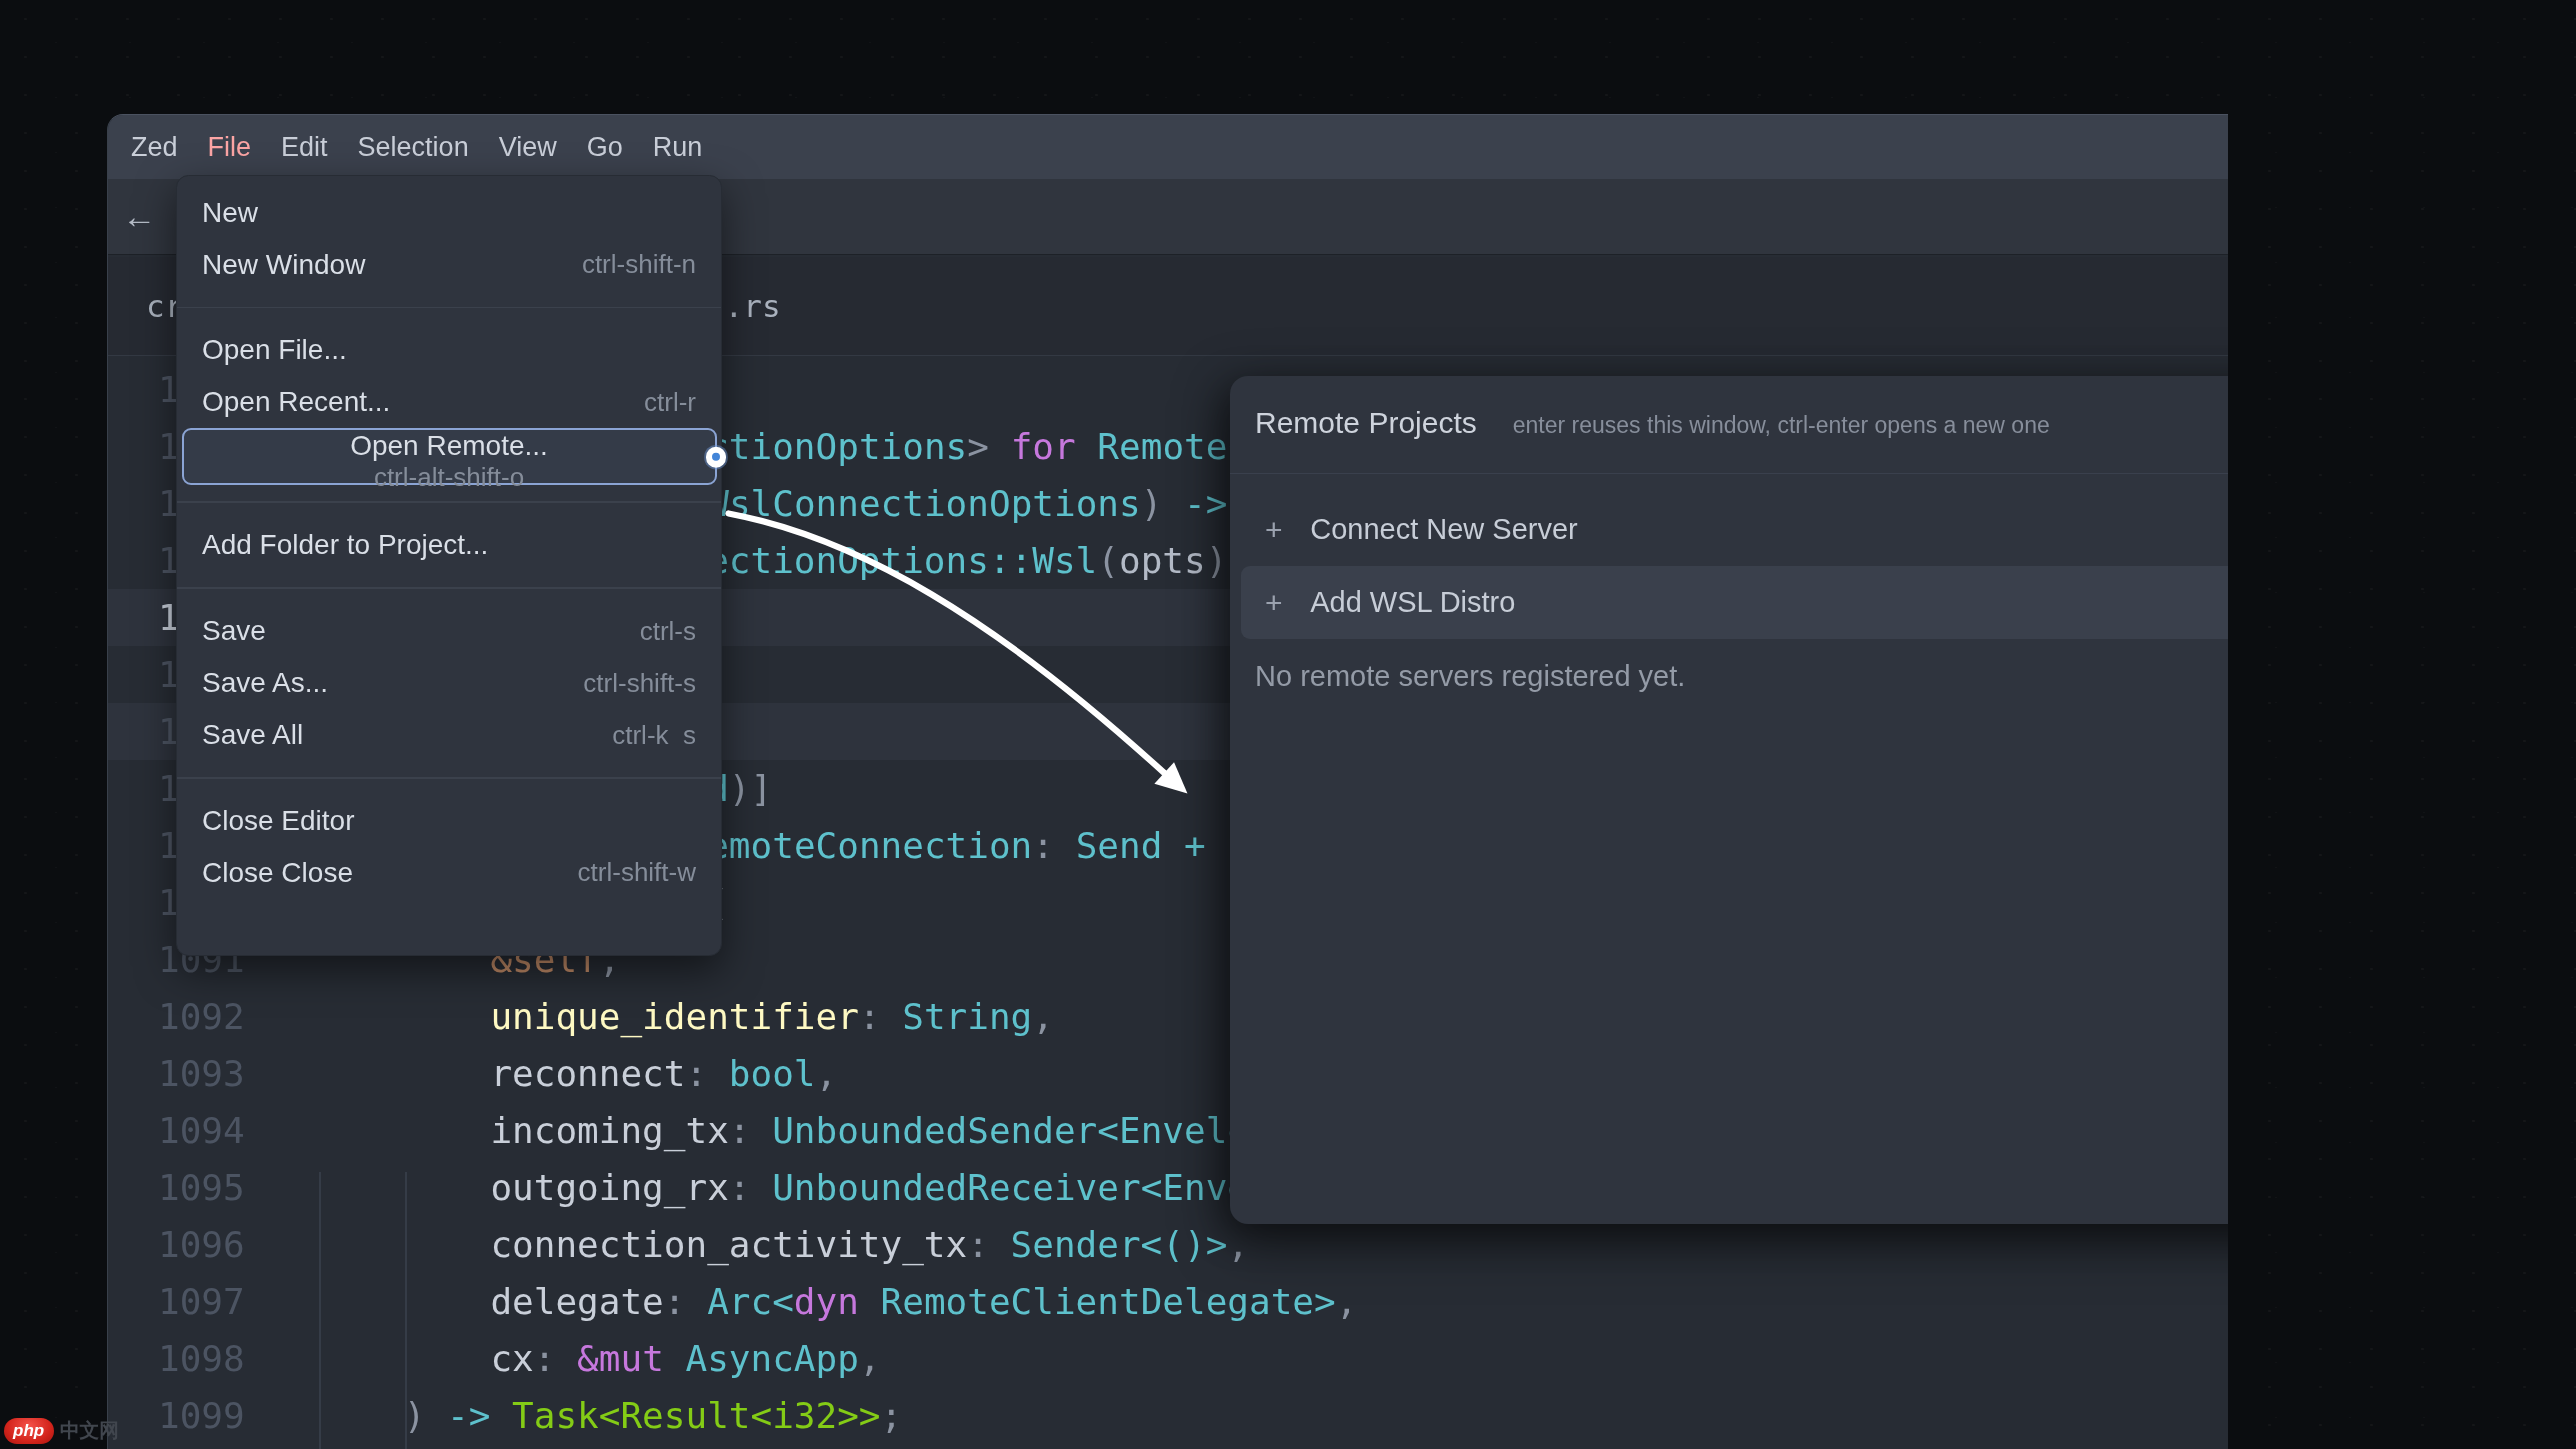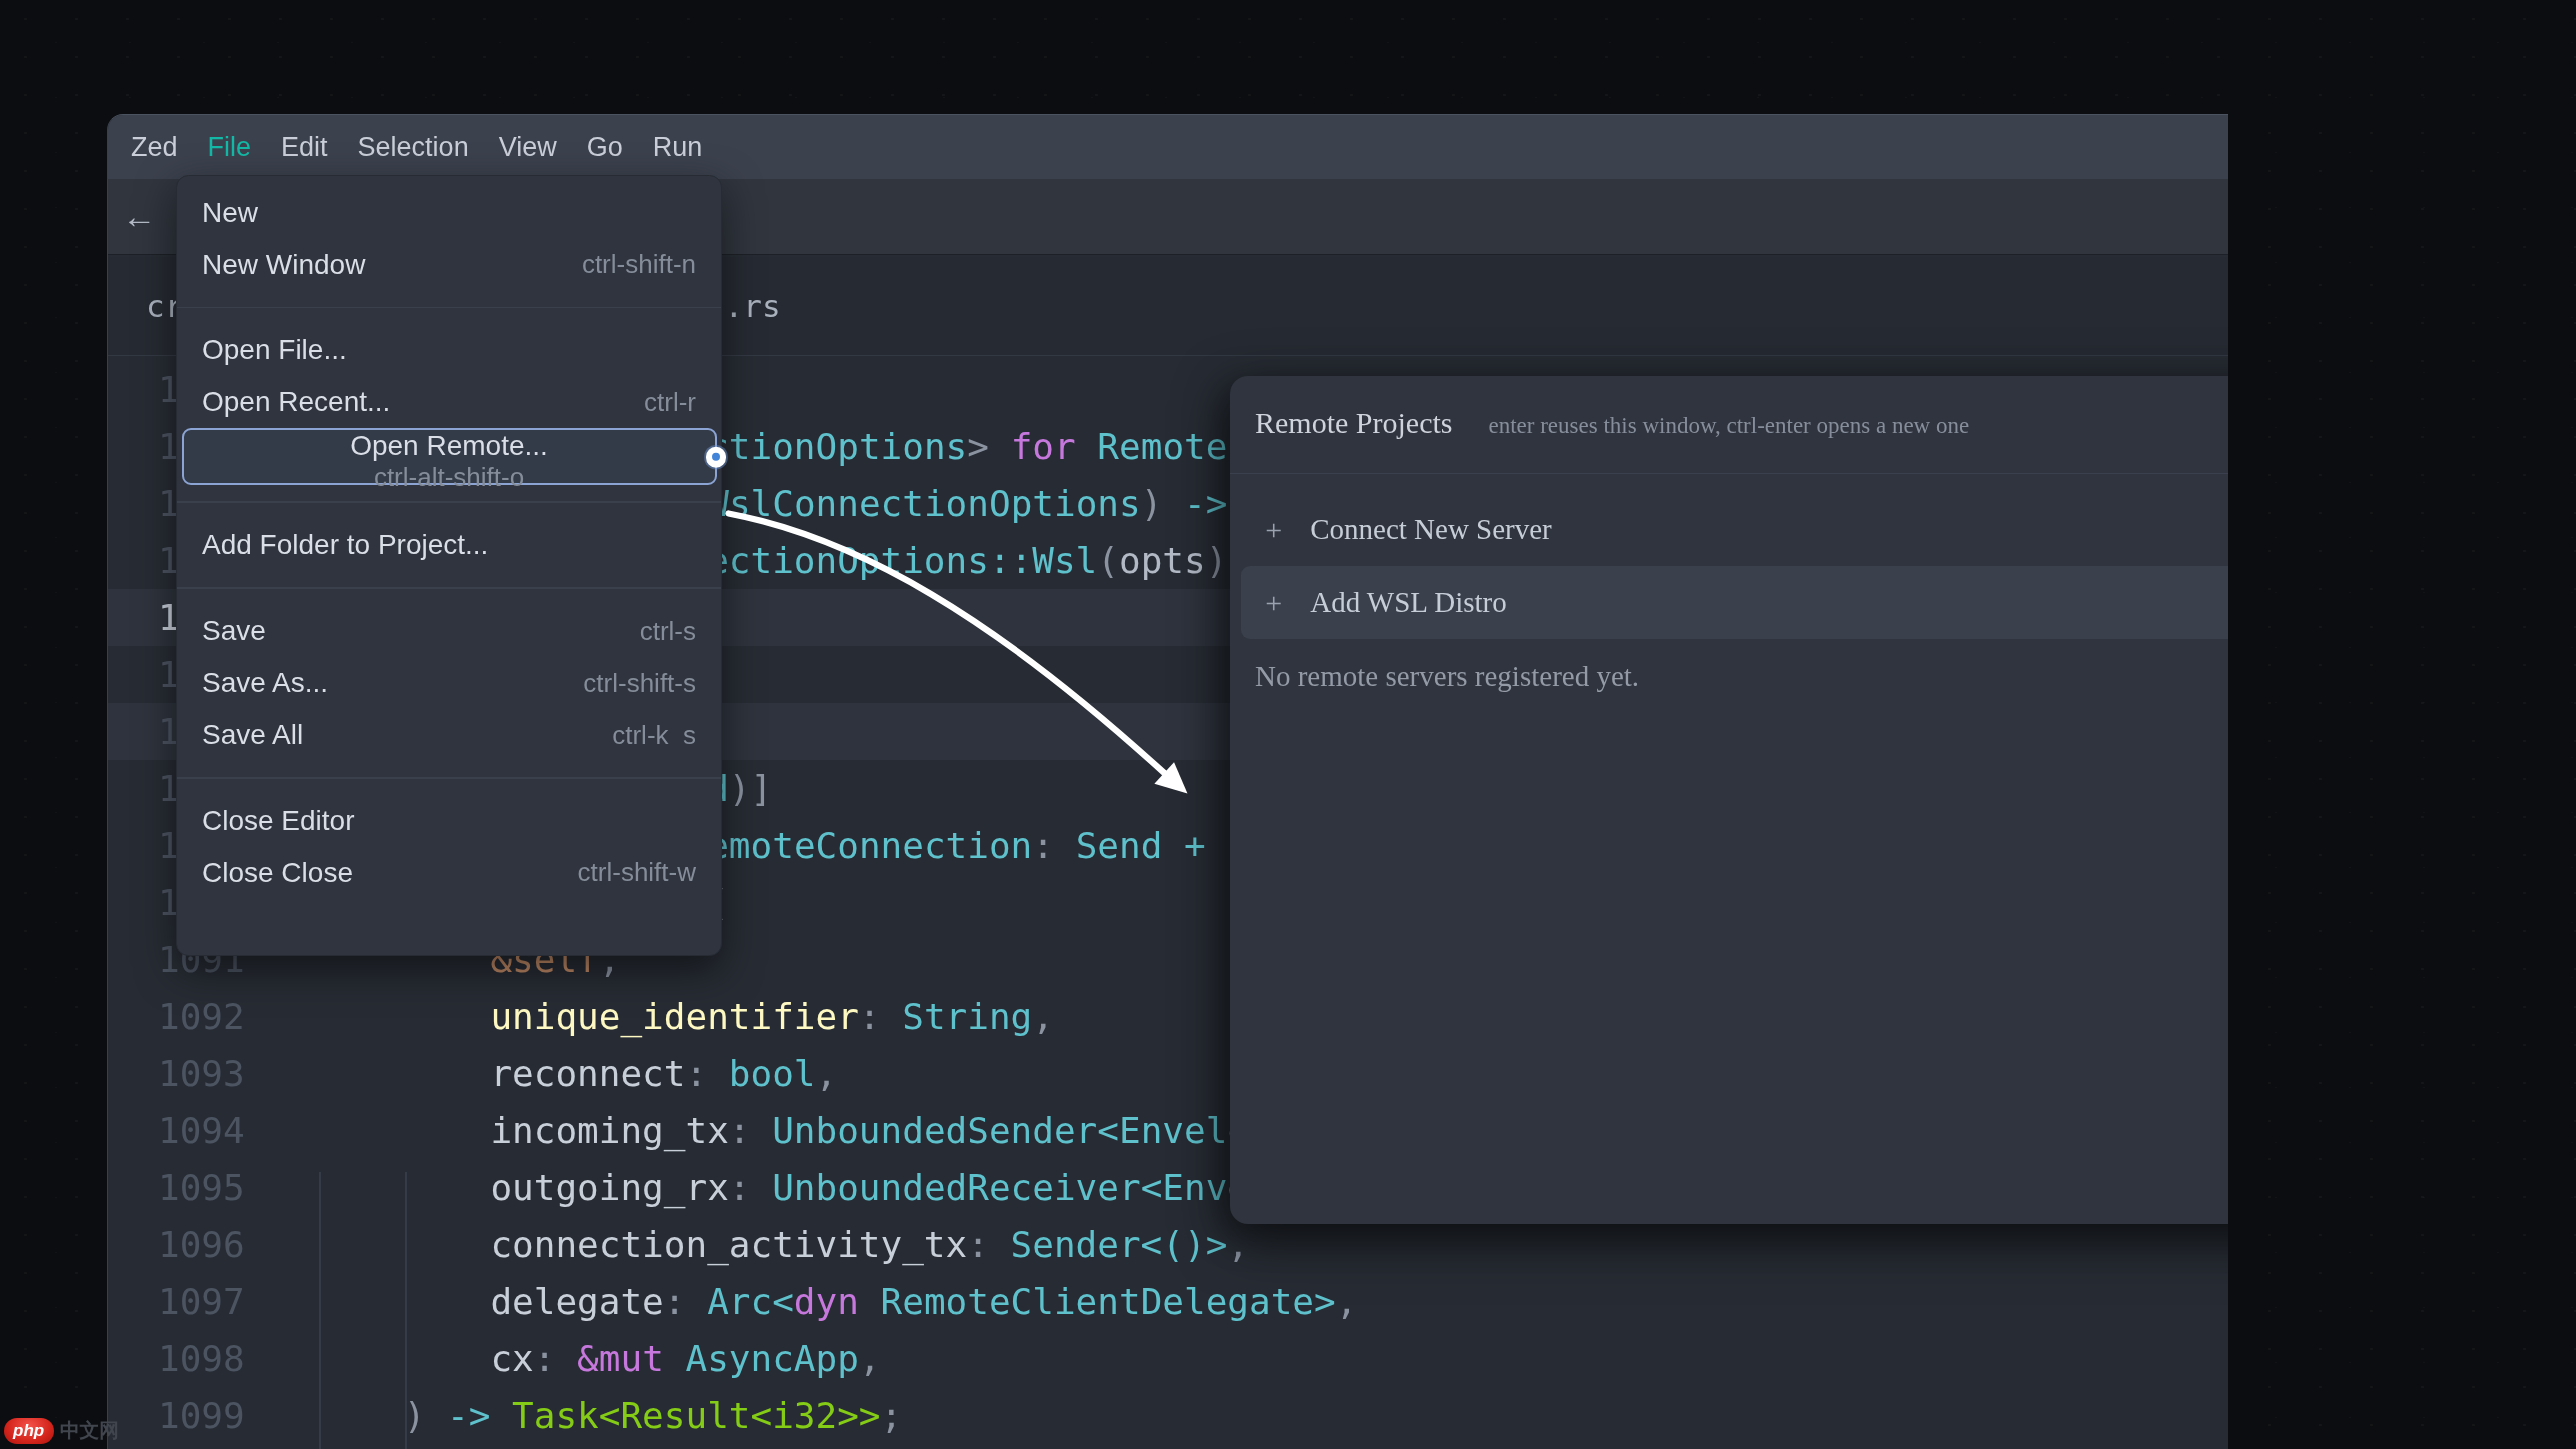--- a/index.html
+++ b/index.html
@@ -25,21 +25,21 @@
     overflow:hidden;
   }
   
   #titlebar {
     position:absolute; left:0; top:0; right:0; height:64px;
     background:#3b414d;
     display:flex; align-items:center; gap:30px; padding-left:23px;
     font-size:27px; color:#c9ced8;
   }
   .tb-item { cursor:default; }
-  .tb-item.active { color:#14b8a6; }
+  .tb-item.active { color:#fca5a5; }
   
   #tabbar {
     position:absolute; left:0; top:64px; right:0; height:76px;
     background:#30353e; border-bottom:1.8px solid #1d2127;
     display:flex; align-items:center;
   }
   #back-btn {
     width:41px; height:54px; margin-left:10.7px;
     display:flex; align-items:center; justify-content:center;
     color:#b4bbc6; font-size:34px;
@@ -89,21 +89,20 @@
     box-shadow:0 0 0 1.8px rgba(110,150,215,0.45);
     display:flex; align-items:center; justify-content:center;
   }
   #connector-dot::after { content:""; width:8px; height:8px; border-radius:50%; background:#4285d8; }
   
   #dialog {
     position:absolute; left:1122px; top:261px; width:1286px; height:848px;
     background:#2f343e; border-radius:18px;
     box-shadow:0 16px 54px rgba(0,0,0,0.55), -9px 9px 36px rgba(0,0,0,0.35);
     z-index:30;
-    font-family:Liberation Serif, serif;
   }
   #dialog-header {
     height:98px; border-bottom:1.8px solid #3a404d;
     display:flex; align-items:baseline; padding:30px 25px 0 25px; gap:36px;
   }
   #dialog-title { font-size:30px; color:#ced3dc; }
   #dialog-hint { font-size:23px; color:#878e9b; }
   #dialog-rows { margin-top:19px; }
   .drow {
     height:73px; display:flex; align-items:center; gap:25px;

